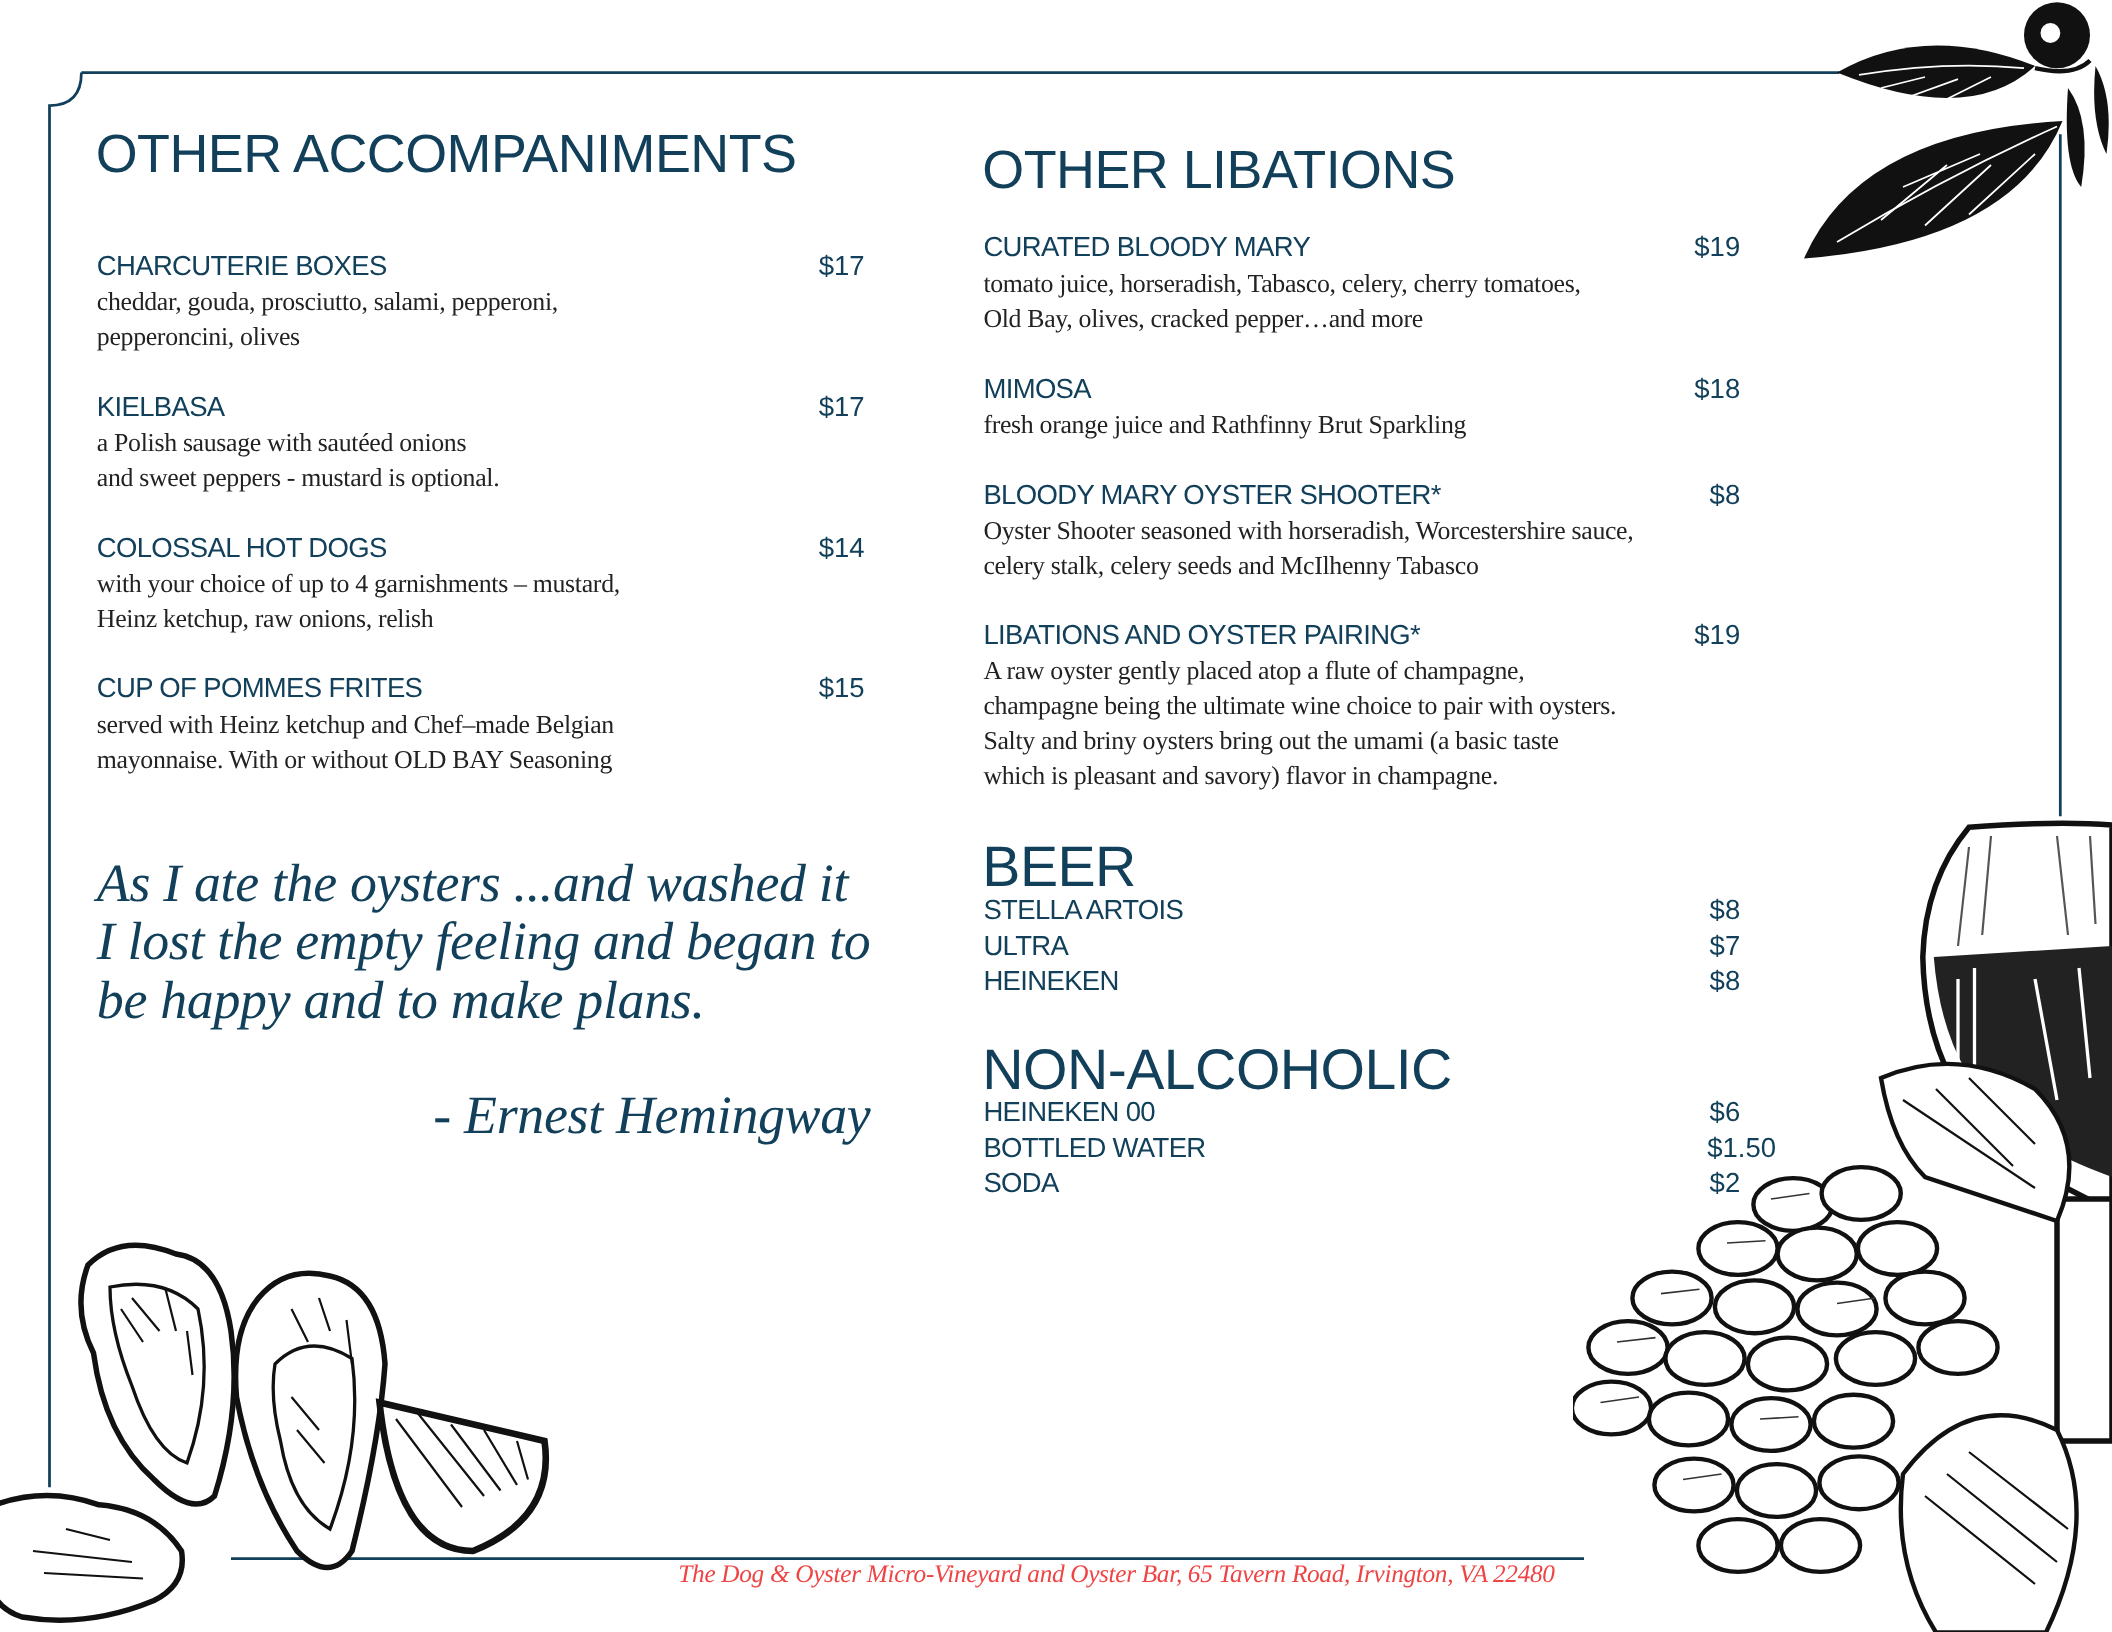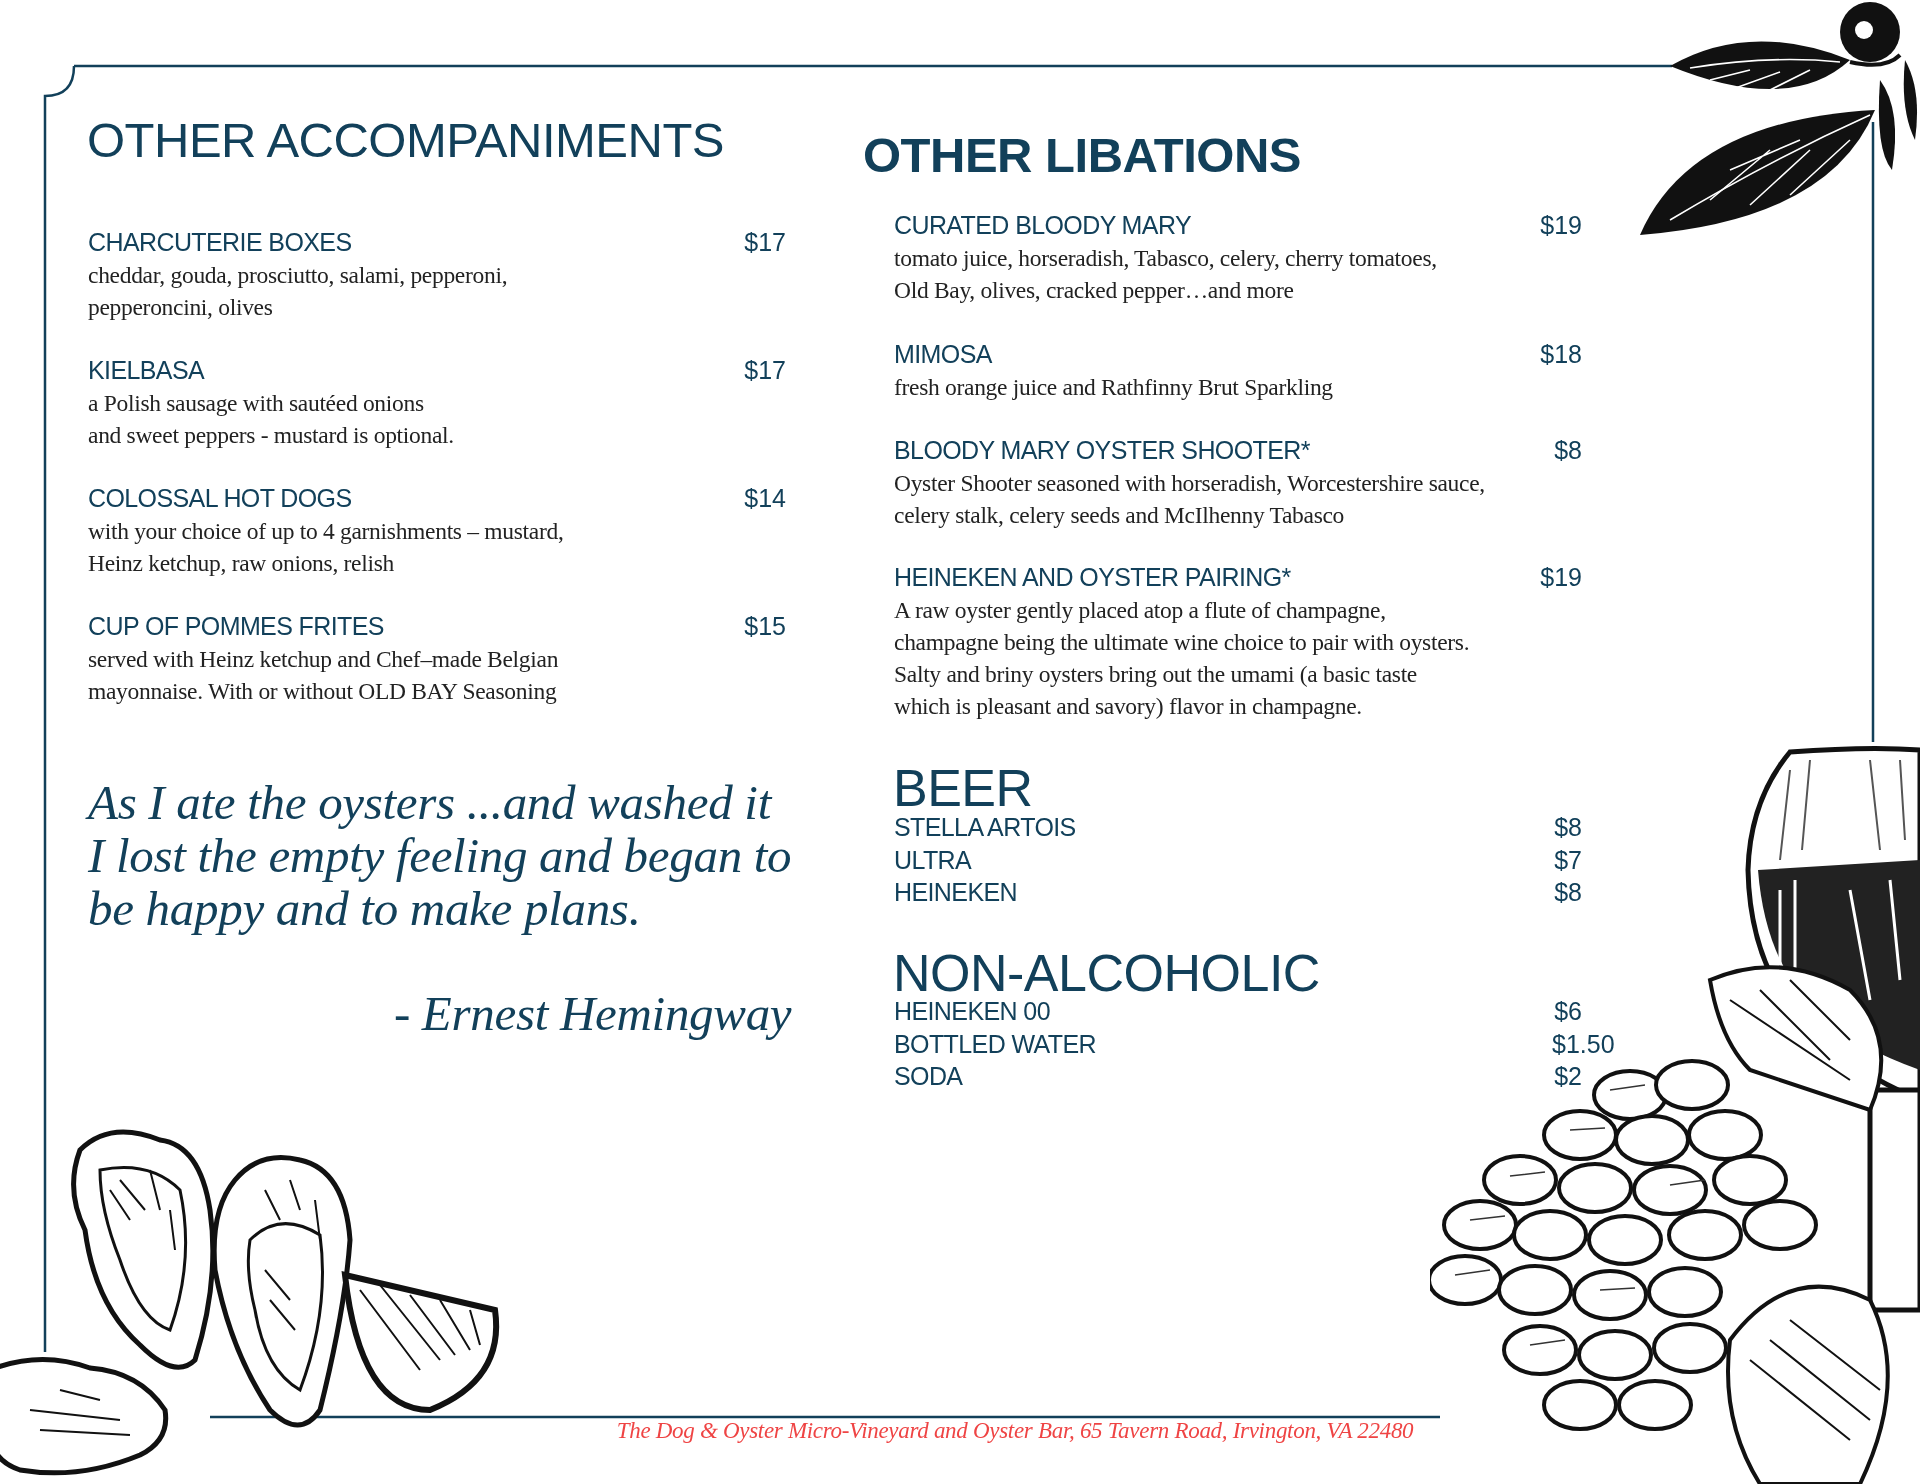--- a/index.html
+++ b/index.html
@@ -164,21 +164,21 @@
     <path d="M -10 260 Q 40 240 90 258 Q 140 262 165 300 Q 170 330 140 345 Q 80 370 20 360 Q -10 350 -10 320 Z"></path>
   </g>
   <g stroke="#111" stroke-width="2" fill="none">
     <path d="M 110 80 L 130 110 M 120 70 L 145 100 M 150 60 L 160 100 M 170 100 L 175 140"></path>
     <path d="M 265 80 L 280 110 M 290 70 L 300 100 M 315 90 L 320 130 M 265 160 L 290 190 M 270 190 L 295 220"></path>
     <path d="M 360 180 L 420 260 M 380 175 L 440 250 M 410 185 L 455 245 M 440 190 L 470 240 M 470 200 L 480 235"></path>
     <path d="M 30 300 L 120 310 M 40 320 L 130 325 M 60 280 L 100 290"></path>
   </g>
 </svg>
 
-<div class="h-section" style="left:863px; top:131px;font-weight:bold;">OTHER LIBATIONS</div>
+<div class="h-section" style="left:893px; top:131px;">OTHER LIBATIONS</div>
 
 <div class="item" style="left:894px; top:212px; width:688px;">
   <div class="item-row">
     <span class="item-name">CURATED BLOODY MARY</span>
     <span class="item-price">$19</span>
   </div>
   <div class="item-desc">
     <div>tomato juice, horseradish, Tabasco, celery, cherry tomatoes,</div>
     <div>Old Bay, olives, cracked pepper…and more</div>
   </div>
@@ -200,21 +200,21 @@
     <span class="item-price">$8</span>
   </div>
   <div class="item-desc">
     <div>Oyster Shooter seasoned with horseradish, Worcestershire sauce,</div>
     <div>celery stalk, celery seeds and McIlhenny Tabasco</div>
   </div>
 </div>
 
 <div class="item" style="left:894px; top:564px; width:688px;">
   <div class="item-row">
-    <span class="item-name">HEINEKEN AND OYSTER PAIRING*</span>
+    <span class="item-name">LIBATIONS AND OYSTER PAIRING*</span>
     <span class="item-price">$19</span>
   </div>
   <div class="item-desc">
     <div>A raw oyster gently placed atop a flute of champagne,</div>
     <div>champagne being the ultimate wine choice to pair with oysters.</div>
     <div>Salty and briny oysters bring out the umami (a basic taste</div>
     <div>which is pleasant and savory) flavor in champagne.</div>
   </div>
 </div>
 

